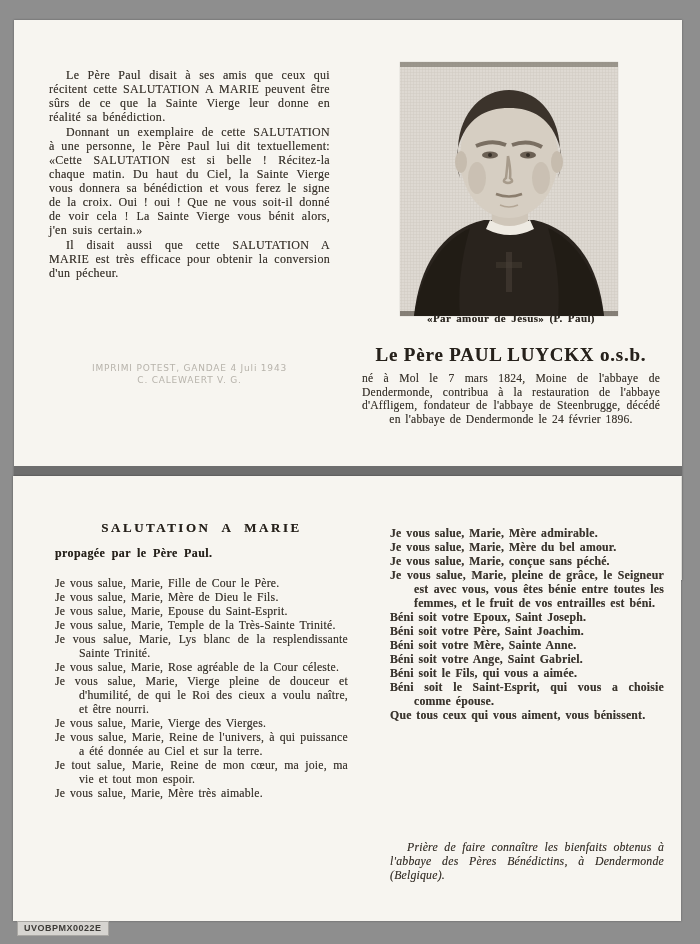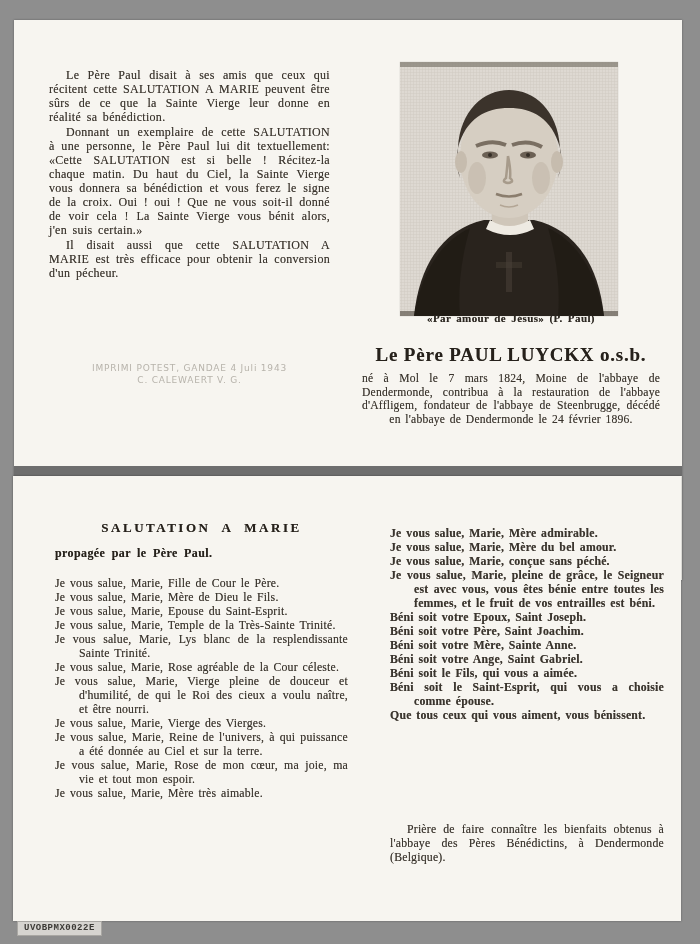--- a/index.html
+++ b/index.html
@@ -64,31 +64,32 @@
   }
   .col{
     position:absolute;font-size:11.8px;line-height:14px;
     letter-spacing:.2px;word-spacing:1.6px;
     text-shadow:0 0 .5px rgba(58,48,38,.55);
   }
   .col-left{left:42px;top:100px;width:293px;}
   .col-right{left:377px;top:50px;width:274px;font-weight:bold;}
   .invocation{padding-left:24px;text-indent:-24px;text-align:justify;}
   .closing{
-    position:absolute;left:377px;top:346px;width:274px;
+    position:absolute;left:377px;top:364px;width:274px;
     font-size:11.8px;line-height:14px;letter-spacing:.2px;word-spacing:1.8px;
     text-align:justify;text-indent:17px;
     text-shadow:0 0 .5px rgba(58,48,38,.55);
+    font-style:italic;
   }
 
   
   .watermark{
     position:absolute;left:17px;top:921px;
     background:#d6d4d0;border:1px solid #a9a7a3;
-    font-family:Liberation Mono, monospace;
+    font-family:Liberation Sans, sans-serif;
     font-weight:bold;font-size:9px;line-height:11px;
     letter-spacing:.5px;color:#3c3a36;padding:1px 6px;
   }
 </style>
 </head>
 <body>
 
 <div>
 
   <section class="panel panel1">
@@ -167,21 +168,21 @@
     <div class="col col-left">
         <div class="invocation">Je vous salue, Marie, Fille de Cour le Père.</div>
         <div class="invocation">Je vous salue, Marie, Mère de Dieu le Fils.</div>
         <div class="invocation">Je vous salue, Marie, Epouse du Saint-Esprit.</div>
         <div class="invocation">Je vous salue, Marie, Temple de la Très-Sainte Trinité.</div>
         <div class="invocation">Je vous salue, Marie, Lys blanc de la resplendissante Sainte Trinité.</div>
         <div class="invocation">Je vous salue, Marie, Rose agréable de la Cour céleste.</div>
         <div class="invocation">Je vous salue, Marie, Vierge pleine de douceur et d'humilité, de qui le Roi des cieux a voulu naître, et être nourri.</div>
         <div class="invocation">Je vous salue, Marie, Vierge des Vierges.</div>
         <div class="invocation">Je vous salue, Marie, Reine de l'univers, à qui puissance a été donnée au Ciel et sur la terre.</div>
-        <div class="invocation">Je vous salue, Marie, Rose de mon cœur, ma joie, ma vie et tout mon espoir.</div>
+        <div class="invocation">Je tout salue, Marie, Reine de mon cœur, ma joie, ma vie et tout mon espoir.</div>
         <div class="invocation">Je vous salue, Marie, Mère très aimable.</div>
       </div>
 
     <div class="col col-right">
         <div class="invocation">Je vous salue, Marie, Mère admirable.</div>
         <div class="invocation">Je vous salue, Marie, Mère du bel amour.</div>
         <div class="invocation">Je vous salue, Marie, conçue sans péché.</div>
         <div class="invocation">Je vous salue, Marie, pleine de grâce, le Seigneur est avec vous, vous êtes bénie entre toutes les femmes, et le fruit de vos entrailles est béni.</div>
         <div class="invocation">Béni soit votre Epoux, Saint Joseph.</div>
         <div class="invocation">Béni soit votre Père, Saint Joachim.</div>

